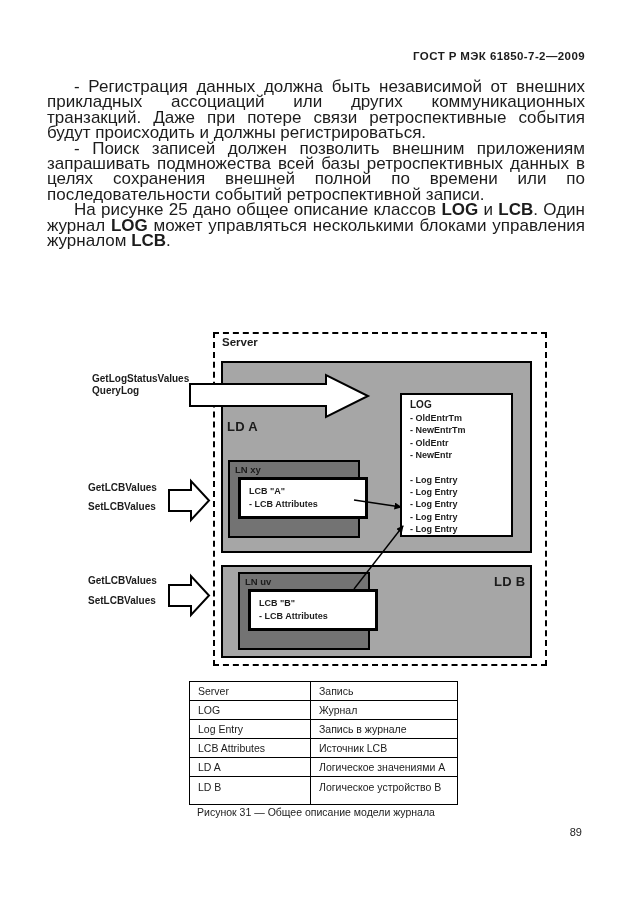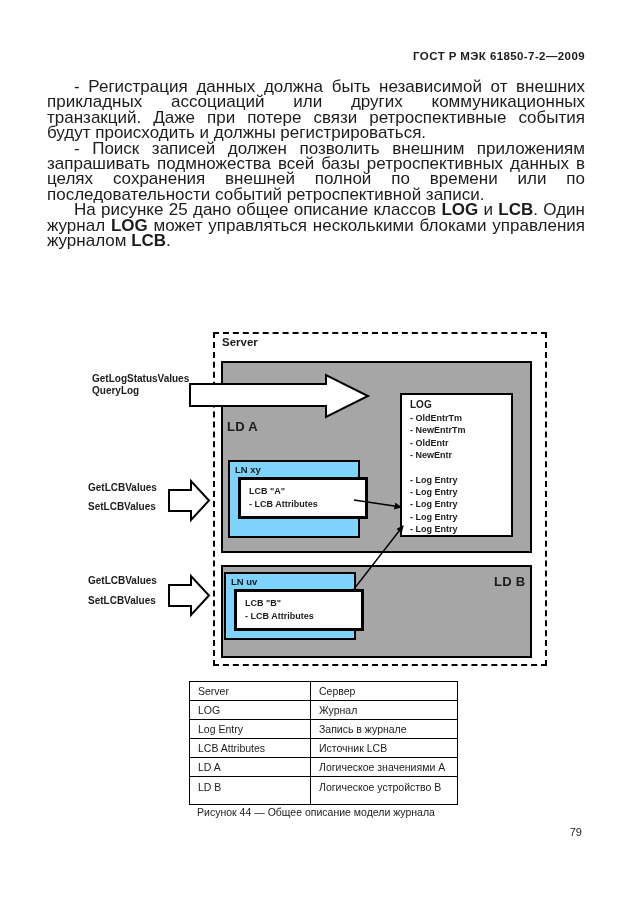--- a/index.html
+++ b/index.html
@@ -30,23 +30,23 @@
   .gray-box{background:#a6a6a6;border:2px solid #000;}
   .ld-a-box{left:221px;top:361px;width:311px;height:192px;}
   .ld-b-box{left:221px;top:565px;width:311px;height:93px;}
   .ld-label{font-size:13px;font-weight:bold;letter-spacing:.3px;}
   .ld-a-label{left:227px;top:419px;}
   .ld-b-label{left:494px;top:574px;}
   .log-box{left:400px;top:393px;width:113px;height:144px;background:#fff;border:2px solid #000;
     padding:4px 4px 0 8px;font-size:9px;font-weight:bold;line-height:12.2px;}
   .log-title{font-size:10px;margin-bottom:1px;}
   .log-gap{height:13px;}
-  .ln-box{background:#7dd3fc;border:2px solid #000;padding-left:24px;}
+  .ln-box{background:#737373;border:2px solid #000;padding-left:24px;}
   .ln-xy-box{left:228px;top:460px;width:132px;height:78px;}
-  .ln-uv-box{left:224px;top:572px;width:132px;height:68px;}
+  .ln-uv-box{left:238px;top:572px;width:132px;height:78px;}
   .ln-label{position:absolute;left:5px;top:2px;font-size:9.5px;font-weight:bold;}
   .lcb-box{position:absolute;left:8px;top:15px;width:112px;background:#fff;border:3px solid #000;
     padding:5px 4px 6px 8px;font-size:9px;font-weight:bold;line-height:12.5px;}
   .svc-label{font-size:10px;font-weight:bold;white-space:nowrap;}
   .svg-overlay{position:absolute;left:0;top:0;pointer-events:none;}
 
   
   .legend{position:absolute;left:189px;top:681px;border-collapse:collapse;
     font-size:10.5px;}
   .legend td{border:1px solid #000;padding:0 6px 0 8px;height:18px;vertical-align:middle;}
@@ -125,21 +125,21 @@
     <polygon points="169,490 191,490 191,481 209,500.5 191,520 191,511 169,511" fill="#ffffff" stroke="#000" stroke-width="2"></polygon>
     <polygon points="169,585 191,585 191,576 209,595.5 191,615 191,606 169,606" fill="#ffffff" stroke="#000" stroke-width="2"></polygon>
     <line x1="354" y1="500" x2="401" y2="507" stroke="#000" stroke-width="1.4" marker-end="url(#ah)"></line>
     <line x1="354" y1="589" x2="403" y2="526" stroke="#000" stroke-width="1.4" marker-end="url(#ah)"></line>
   </svg>
 
   <table class="legend">
     <tbody>
       <tr>
         <td class="c1">Server</td>
-        <td class="c2">Сервер</td>
+        <td class="c2">Запись</td>
       </tr>
       <tr>
         <td class="c1">LOG</td>
         <td class="c2">Журнал</td>
       </tr>
       <tr>
         <td class="c1">Log Entry</td>
         <td class="c2">Запись в журнале</td>
       </tr>
       <tr>
@@ -150,16 +150,16 @@
         <td class="c1">LD A</td>
         <td class="c2">Логическое значениями A</td>
       </tr>
       <tr>
         <td class="c1">LD B</td>
         <td class="c2">Логическое устройство B</td>
       </tr>
     </tbody>
   </table>
 
-  <div class="caption">Рисунок 44 — Общее описание модели журнала</div>
+  <div class="caption">Рисунок 31 — Общее описание модели журнала</div>
 
-  <div class="page-number">79</div>
+  <div class="page-number">89</div>
 </div>
 
 </body></html>

